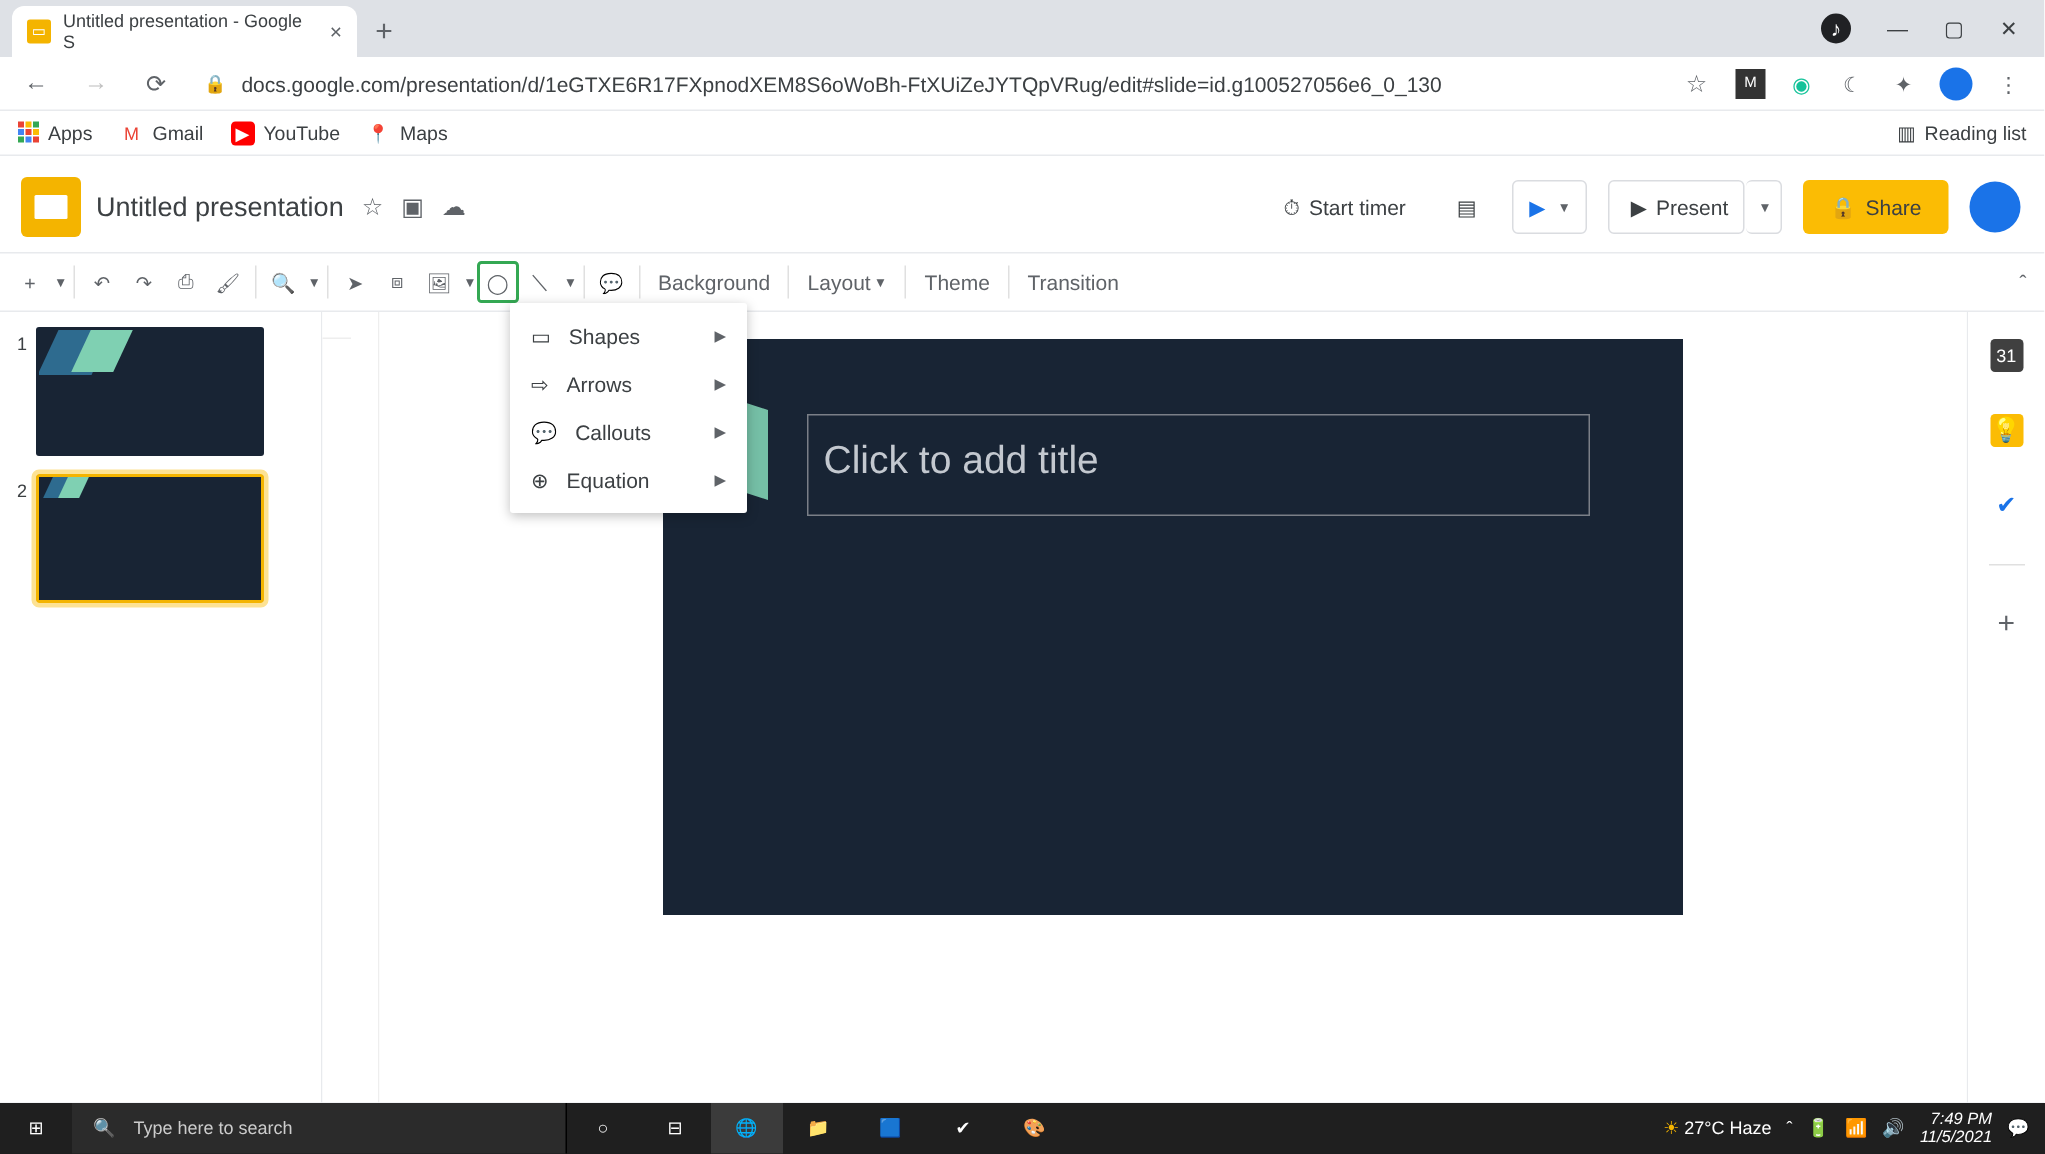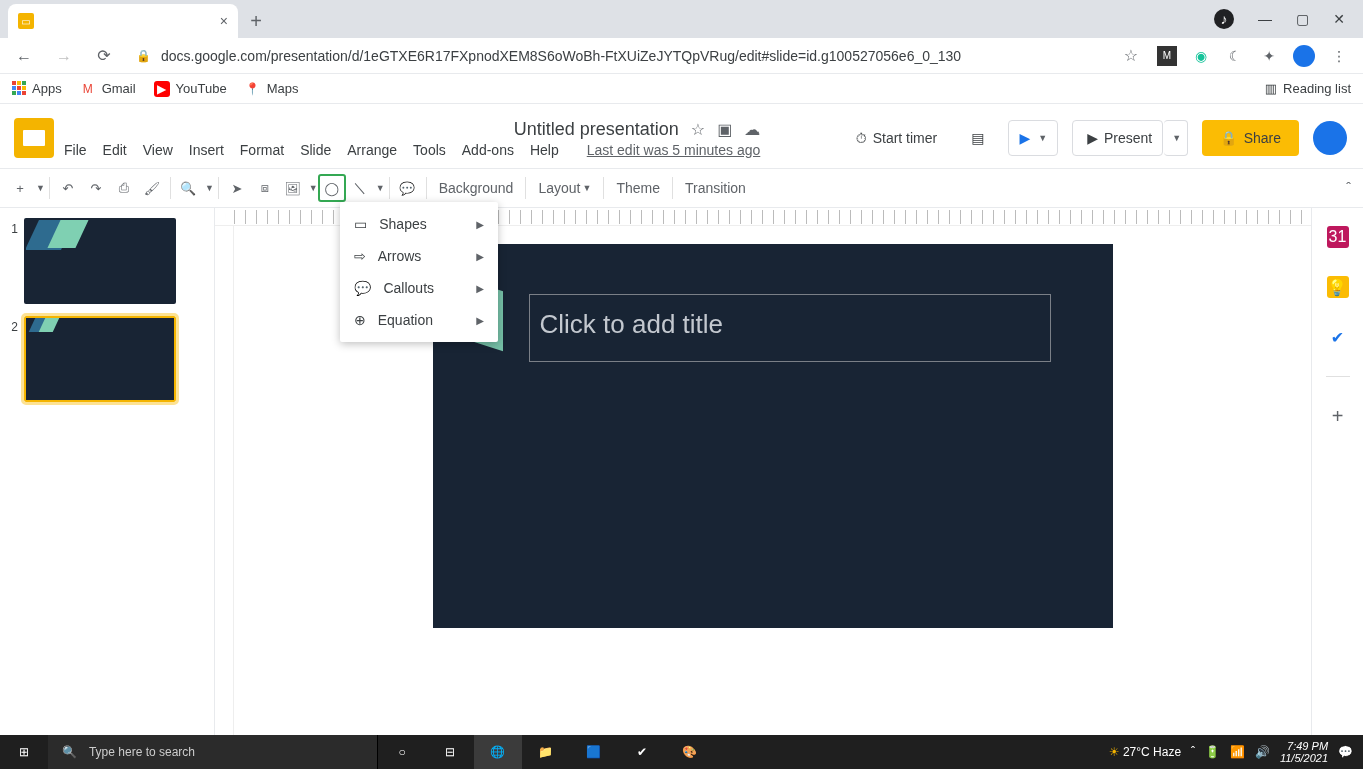--- a/index.html
+++ b/index.html
@@ -67,21 +67,21 @@
 .filmstrip{width:215px;background:#fff;border-right:1px solid #e8eaed;padding:10px 8px;overflow:hidden;}
 .thumb-row{display:flex;gap:6px;margin-bottom:12px;}
 .thumb-num{font-size:12px;color:#3c4043;width:10px;text-align:right;padding-top:4px;}
 .thumb{width:152px;height:86px;background:#182434;border:2px solid transparent;border-radius:2px;position:relative;overflow:hidden;}
 .thumb.active{border:2px solid #f4b400;outline:3px solid #fde293;}
 .thumb .shape1{position:absolute;left:6px;top:0;width:36px;height:30px;background:#2e6b8f;transform:skewX(-25deg);}
 .thumb .shape2{position:absolute;left:28px;top:0;width:28px;height:28px;background:#7fd0b2;transform:skewX(-25deg);}
 .thumb.t2 .shape1{width:16px;height:14px;background:#2e6b8f;}
 .thumb.t2 .shape2{width:14px;height:14px;left:16px;background:#7fd0b2;}
 
-.canvas-area{flex:1;display:flex;flex-direction:column;position:relative;background:#fff;}
+.canvas-area{flex:1;display:flex;position:relative;background:#fff;}
 .ruler-h{height:18px;background:#fff;border-bottom:1px solid #eee;font-size:9px;color:#808080;position:relative;overflow:hidden;padding-left:19px;}
 .ruler-h .ticks{position:absolute;left:19px;right:0;top:2px;height:14px;background:repeating-linear-gradient(to right,#bbb 0 1px,transparent 1px 11px);}
 .ruler-v{width:19px;background:#fff;border-right:1px solid #eee;}
 .canvas-body{flex:1;display:flex;position:relative;}
 .canvas-scroll{flex:1;background:#fff;display:flex;justify-content:center;padding-top:18px;}
 .slide{width:680px;height:384px;background:#182434;position:relative;}
 .slide .deco{position:absolute;left:0;top:36px;width:70px;height:60px;background:#7fd0b2;transform:skewY(18deg);opacity:.9;}
 .tbox{position:absolute;border:1px solid #7a7f87;color:#c3c8cf;}
 .title-box{left:96px;top:50px;width:522px;height:68px;font-size:26px;padding:14px 10px;font-weight:400;}
 .body-box{left:96px;top:132px;width:522px;height:220px;font-size:13px;padding:10px;font-weight:600;}
@@ -112,20 +112,21 @@
 .tb-app{width:48px;display:flex;align-items:center;justify-content:center;}
 .tb-right{margin-left:auto;display:flex;align-items:center;gap:10px;padding:0 10px;}
 .tb-time{text-align:right;font-size:11px;line-height:12px;font-style:italic;}
 </style>
 </head>
 <body>
 
 <div class="chrome-tabs">
   <div class="tab">
     <span class="favicon">▭</span>
+    <span>Untitled presentation - Google S</span>
     <span class="tab-close">×</span>
   </div>
   <div class="newtab">+</div>
   <div class="win-ctrls">
     <span class="music-icon">♪</span>
     <span>—</span>
     <span>▢</span>
     <span>✕</span>
   </div>
 </div>
@@ -184,33 +185,20 @@
 
 <div class="slides-header">
   <div class="slides-logo"></div>
   <div class="title-col">
     <div class="title-row">
       <span class="doc-title">Untitled presentation</span>
       <span class="title-ic">☆</span>
       <span class="title-ic">▣</span>
       <span class="title-ic">☁</span>
     </div>
-    <div class="menubar">
-      <span>File</span>
-      <span>Edit</span>
-      <span>View</span>
-      <span>Insert</span>
-      <span>Format</span>
-      <span>Slide</span>
-      <span>Arrange</span>
-      <span>Tools</span>
-      <span>Add-ons</span>
-      <span>Help</span>
-      <span class="lastedit">Last edit was 5 minutes ago</span>
-    </div>
   </div>
   <div class="header-right">
     <div class="hdr-btn">
         <span>⏱</span>
         <span>Start timer</span>
       </div>
     <div class="hdr-btn">
         <span>▤</span>
       </div>
     <div class="hdr-btn outline">
@@ -294,21 +282,21 @@
       <div class="canvas-scroll">
         <div class="slide">
           <div class="deco"></div>
           <div class="tbox title-box">Click to add title</div>
         </div>
       </div>
     </div>
   </div>
 
   <div class="sidepanel">
-    <div class="sp-ic" style="background:#be185d;color:#fff;font-size:16px;border-radius:3px;">31</div>
+    <div class="sp-ic" style="background:#404040;color:#fff;font-size:12px;border-radius:3px;">31</div>
     <div class="sp-ic" style="background:#fbbc04;border-radius:3px;">💡</div>
     <div class="sp-ic" style="color:#1a73e8;">✔</div>
     <div style="width:24px;height:1px;background:#e0e0e0;"></div>
     <div class="sp-ic" style="color:#5f6368;font-size:20px;">+</div>
   </div>
 </div>
 
 <div class="bottom-strip" style="position:relative;">
   <div class="view-btns">
     <span>▮▮</span>

